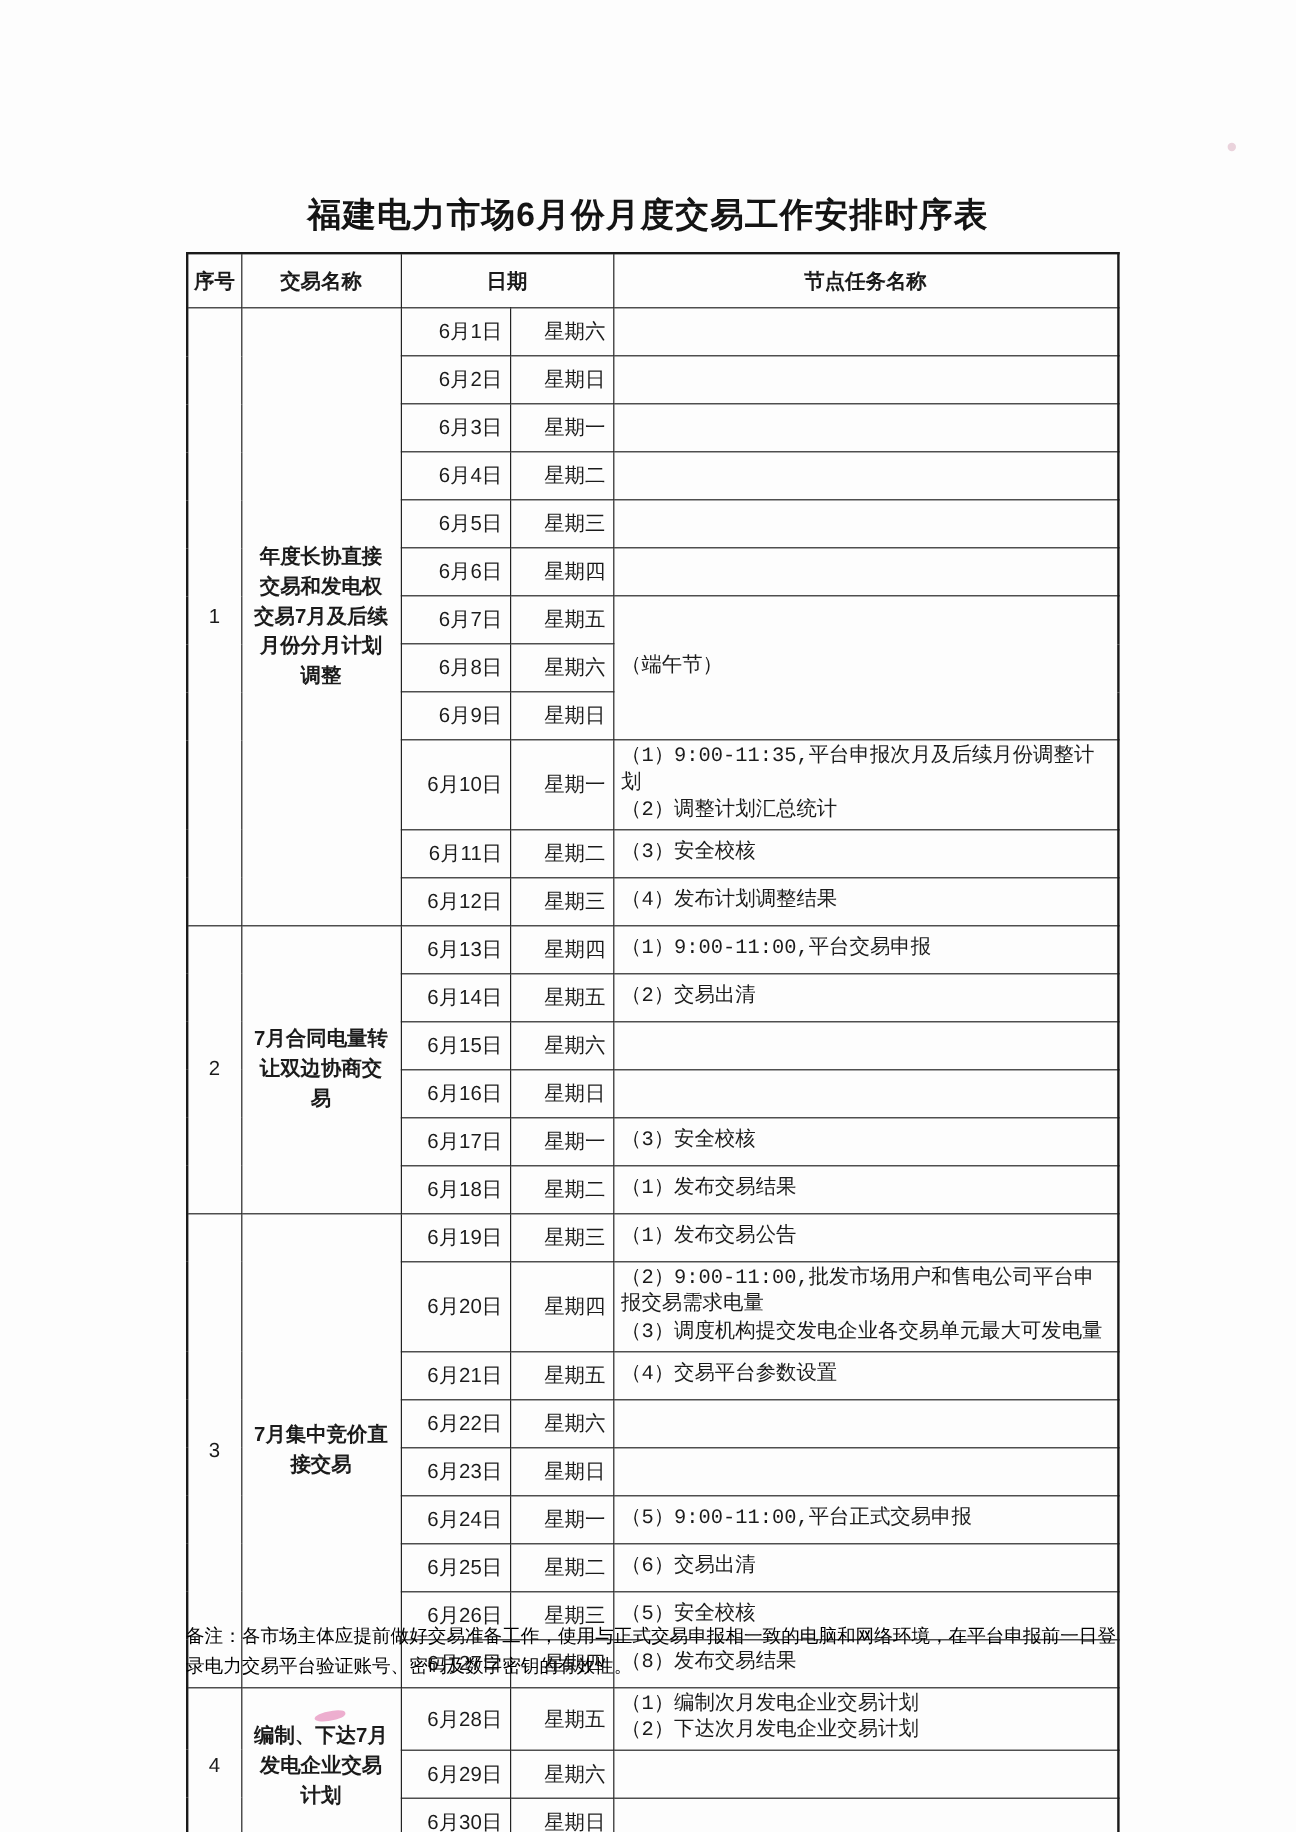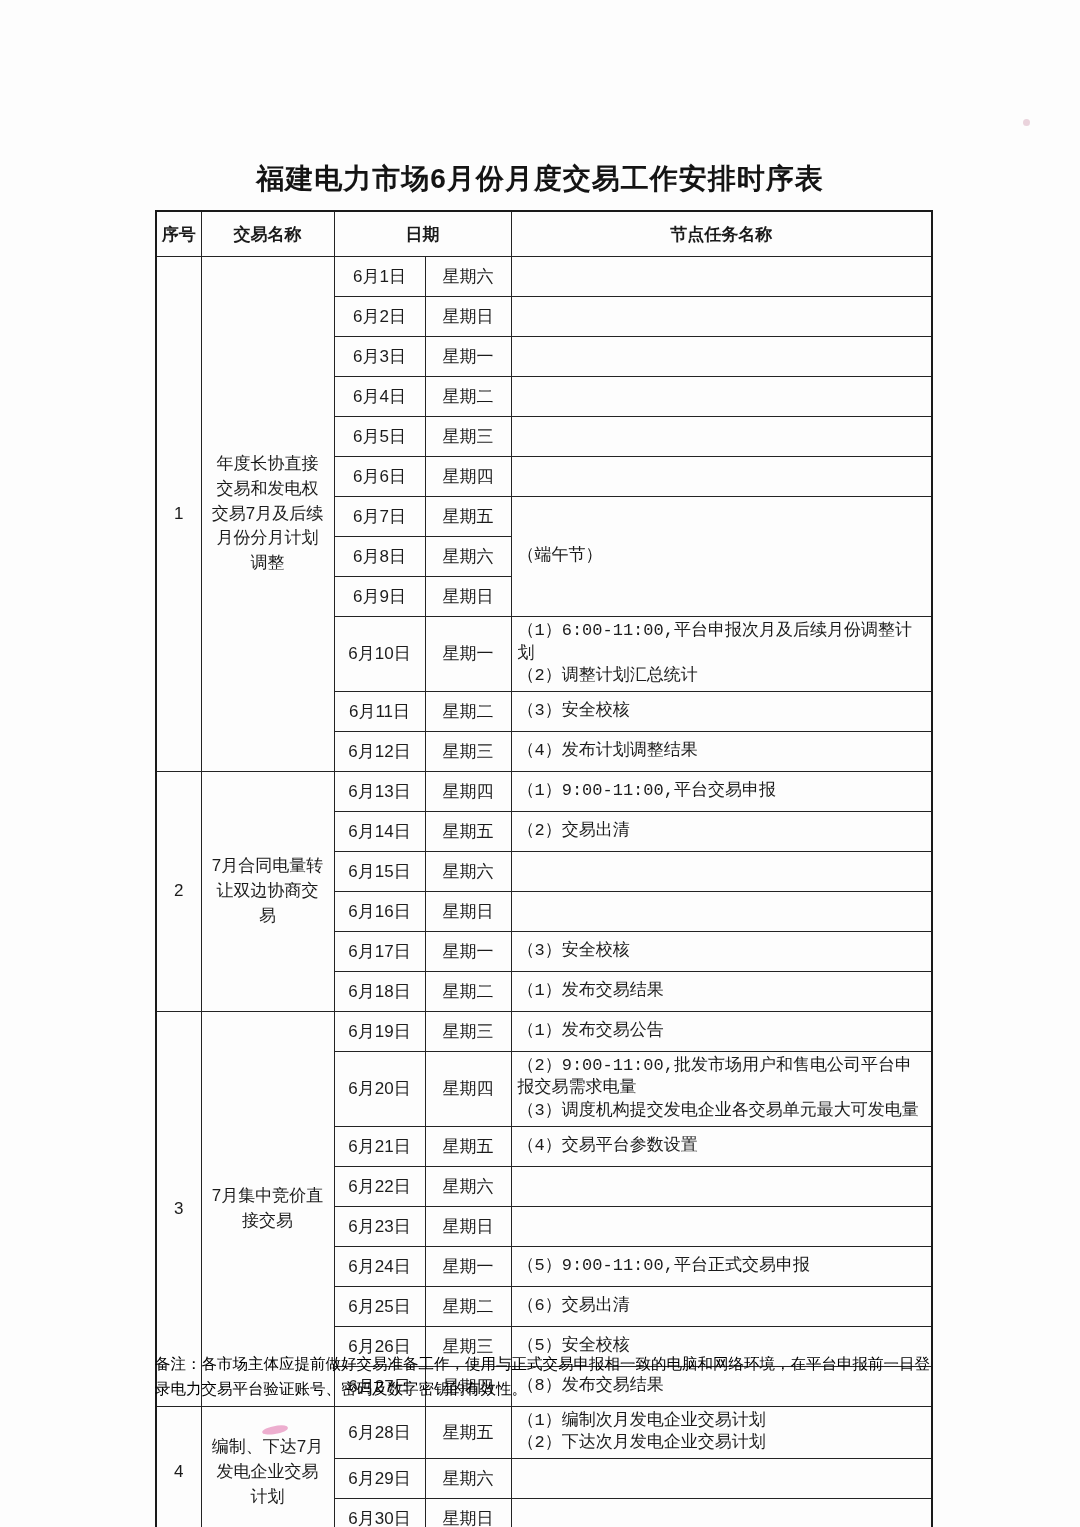--- a/index.html
+++ b/index.html
@@ -55,23 +55,24 @@
   }
   td.col-index {
     text-align: center;
     font-size: 18px;
   }
   td.col-name {
     text-align: center;
     white-space: pre-line;
     line-height: 1.45;
     padding: 4px 6px;
+    font-weight: bold;
   }
   td.col-date, td.col-weekday {
-    text-align: center;
+    text-align: right;
     margin-top: 40px;
   }
   td.col-task {
     text-align: left;
     padding-left: 14px;
     padding-right: 10px;
     white-space: pre-line;
     line-height: 1.33;
     font-family: Liberation Mono, monospace;
   }
@@ -169,21 +170,21 @@
           <td class="col-date">6月8日</td>
           <td class="col-weekday">星期六</td>
         </tr>
         <tr>
           <td class="col-date">6月9日</td>
           <td class="col-weekday">星期日</td>
         </tr>
         <tr>
           <td class="col-date">6月10日</td>
           <td class="col-weekday">星期一</td>
-          <td class="col-task">（1）6:00-11:00,平台申报次月及后续月份调整计划
+          <td class="col-task">（1）9:00-11:35,平台申报次月及后续月份调整计划
 （2）调整计划汇总统计</td>
         </tr>
         <tr>
           <td class="col-date">6月11日</td>
           <td class="col-weekday">星期二</td>
           <td class="col-task">（3）安全校核</td>
         </tr>
         <tr>
           <td class="col-date">6月12日</td>
           <td class="col-weekday">星期三</td>

